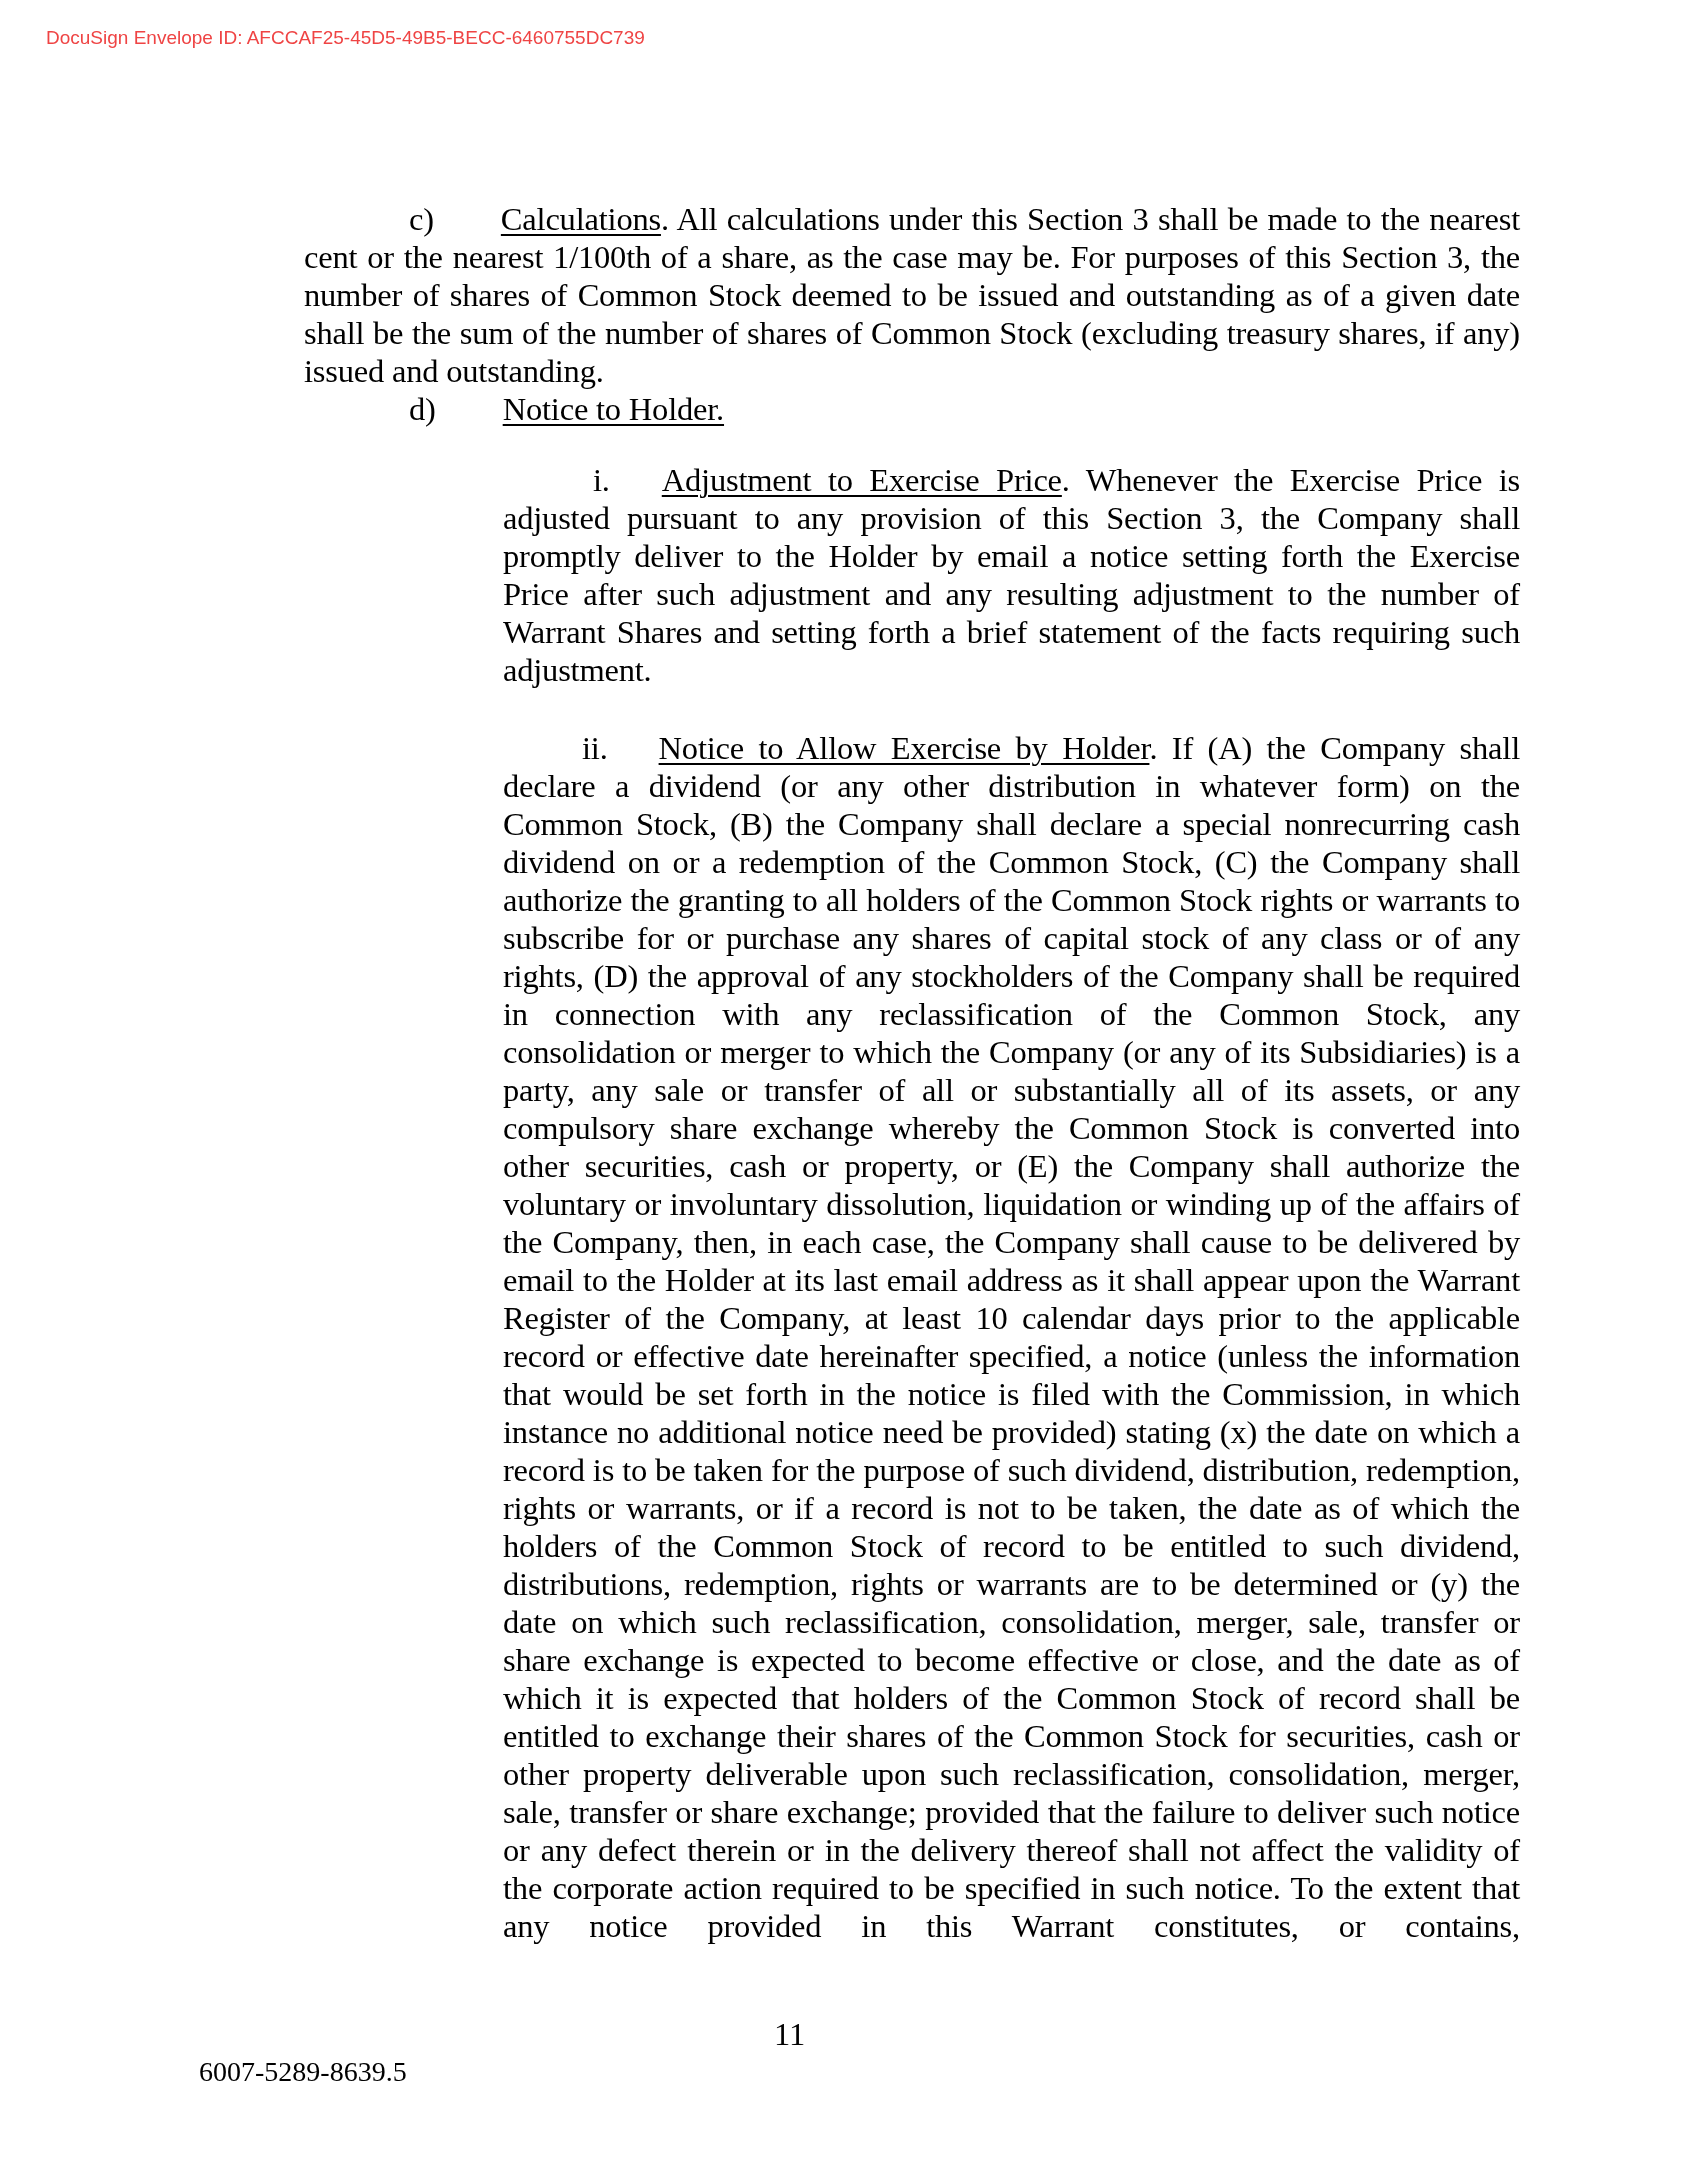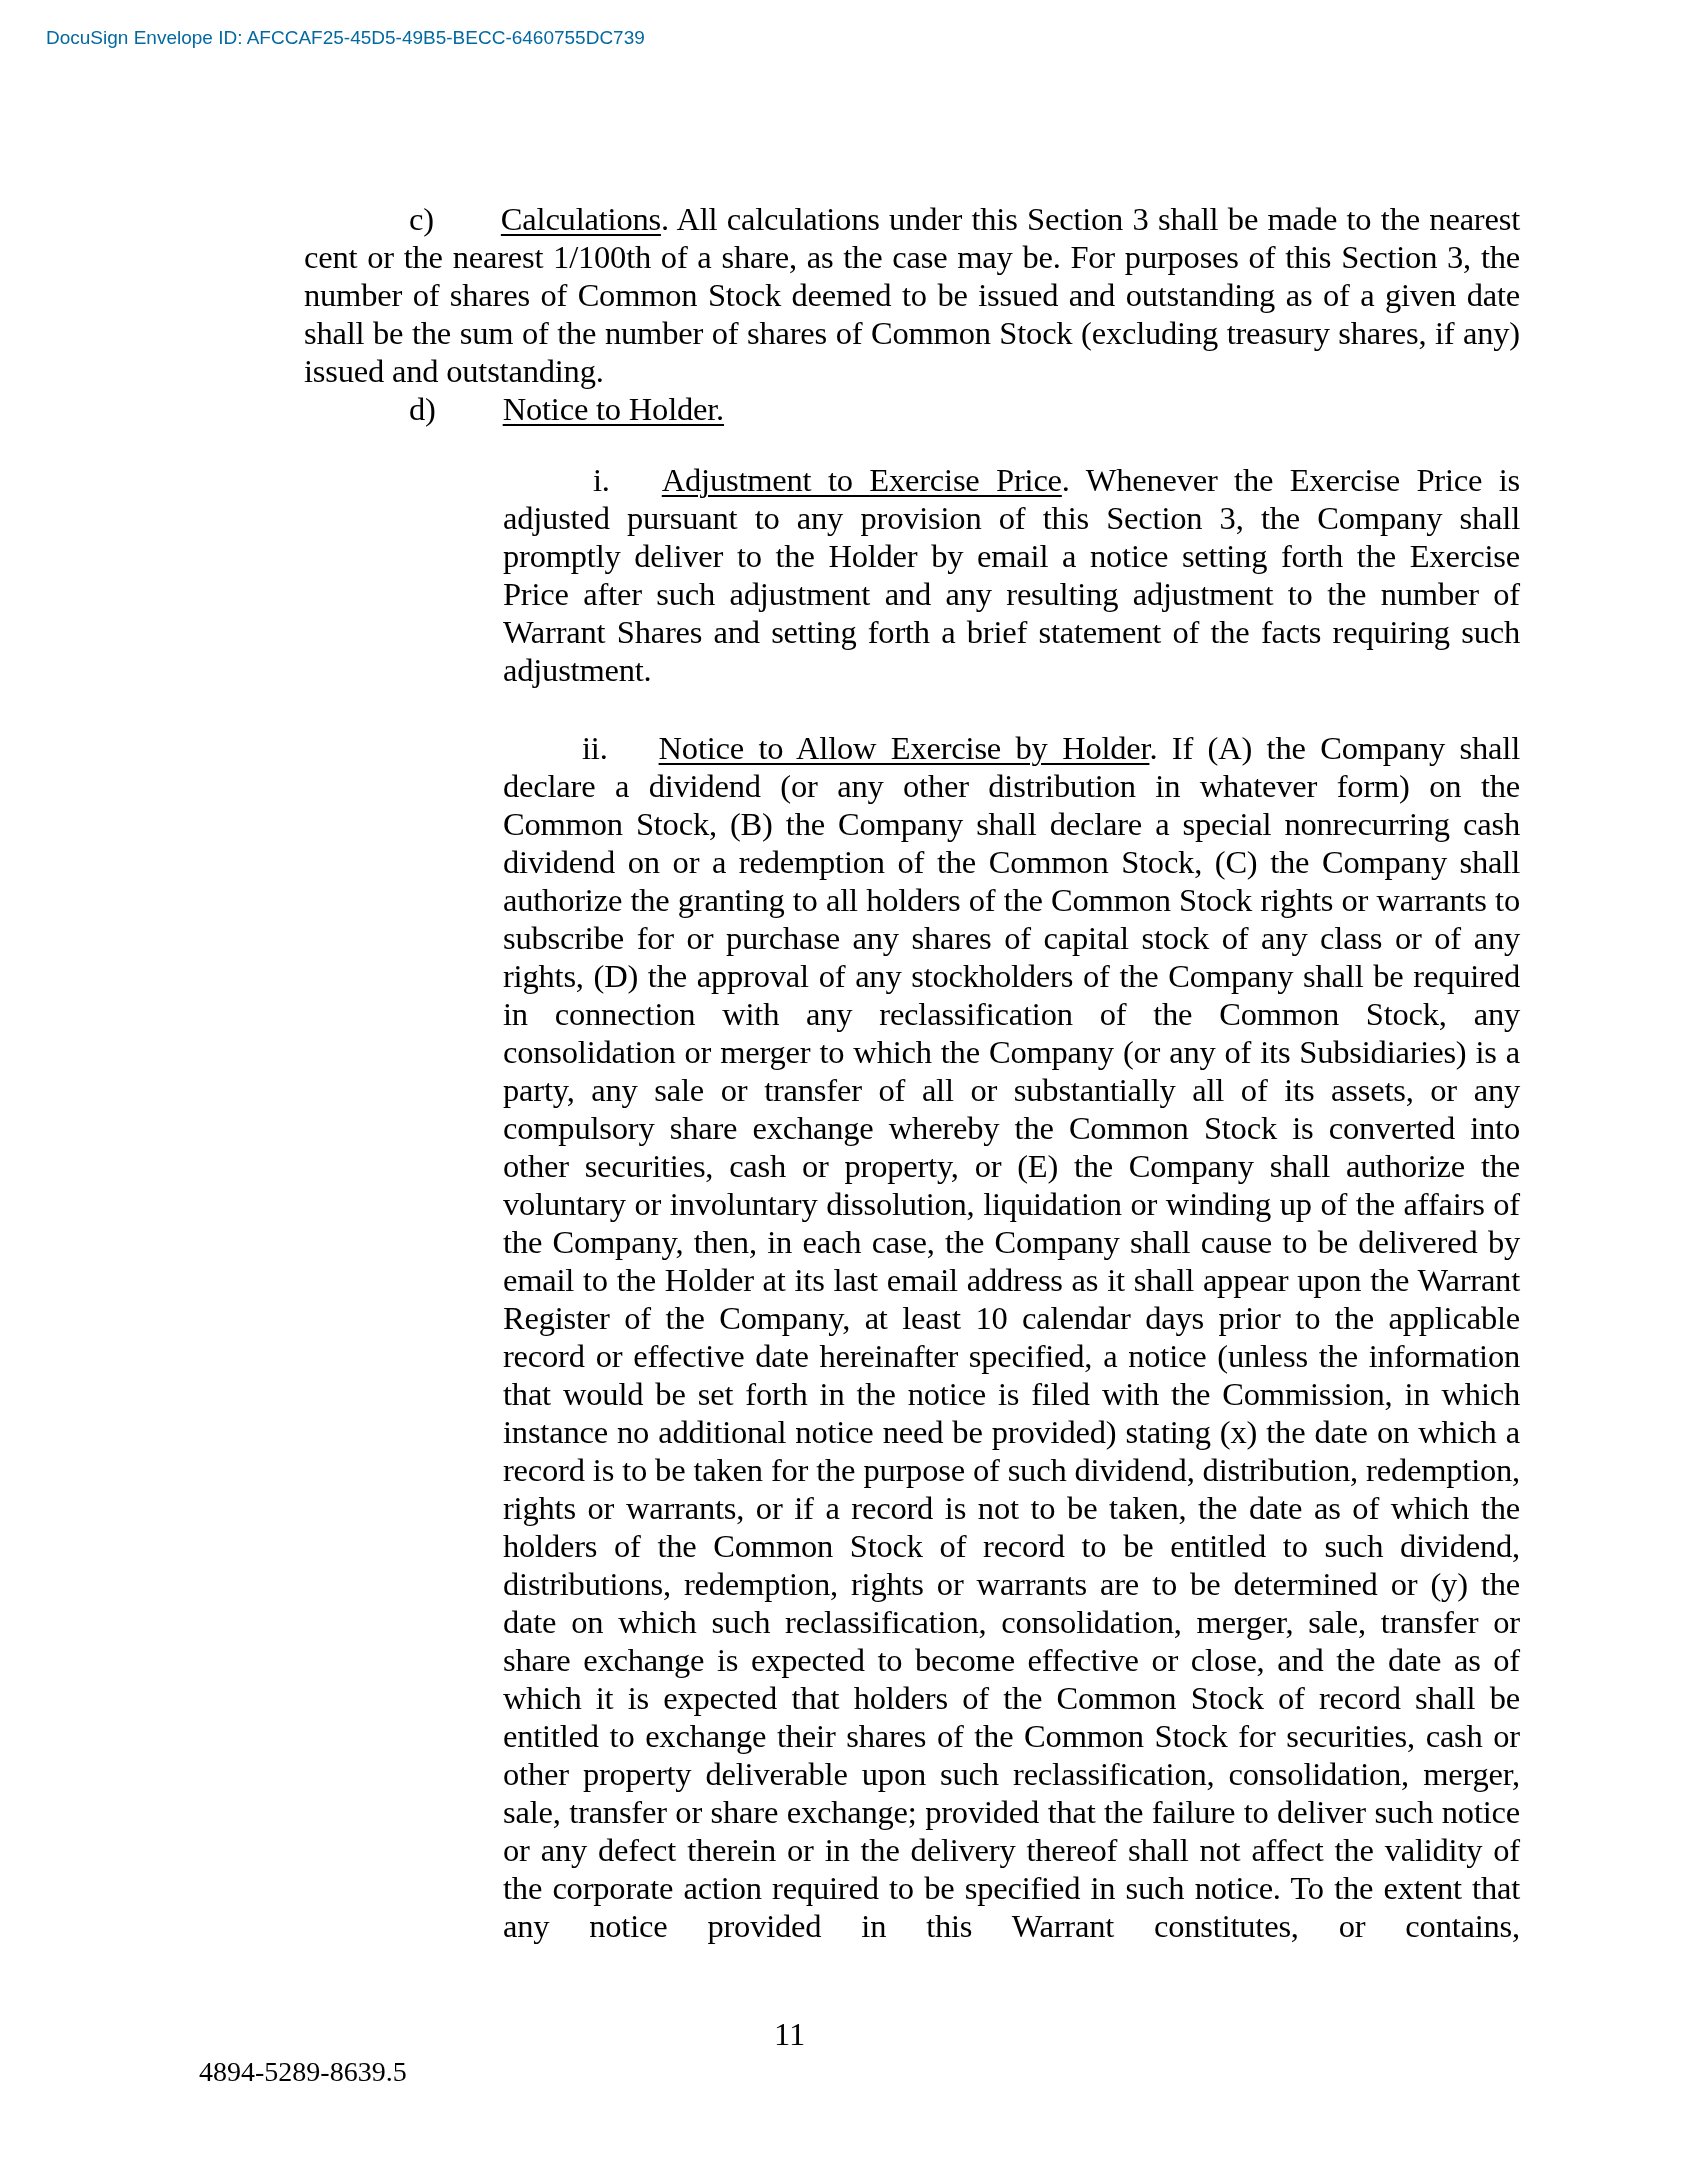--- a/index.html
+++ b/index.html
@@ -16,21 +16,21 @@
     overflow: hidden;
   }
   .ds-header {
     position: absolute;
     left: 46px;
     top: 26.5px;
     font-family: "Liberation Sans", sans-serif;
     font-size: 19px;
     letter-spacing: 0px;
     white-space: nowrap;
-    color: #0369a1;
+    color: #ef4444;
   }
   .text-column {
     position: absolute;
     left: 304px;
     top: 200px;
     width: 1216px;
     font-family: Liberation Serif, serif;
     font-size: 32.5px;
     line-height: 38px;
     letter-spacing: -0.2px;
@@ -98,16 +98,16 @@
     <p class="para level-1 para-d"><span>d)</span><span class="tab tab-cd"></span><span class="heading-underline">Notice to Holder.</span><span></span></p>
 
     <p class="para level-2 para-i"><span>i.</span><span class="tab tab-i"></span><span class="heading-underline">Adjustment to Exercise Price</span><span>. Whenever the Exercise Price is adjusted pursuant to any provision of this Section 3, the Company shall promptly deliver to the Holder by email a notice setting forth the Exercise Price after such adjustment and any resulting adjustment to the number of Warrant Shares and setting forth a brief statement of the facts requiring such adjustment.</span></p>
 
     <p class="para level-2 para-ii justify-last"><span>ii.</span><span class="tab tab-ii"></span><span class="heading-underline">Notice to Allow Exercise by Holder</span><span>. If (A) the Company shall declare a dividend (or any other distribution in whatever form) on the Common Stock, (B) the Company shall declare a special nonrecurring cash dividend on or a redemption of the Common Stock, (C) the Company shall authorize the granting to all holders of the Common Stock rights or warrants to subscribe for or purchase any shares of capital stock of any class or of any rights, (D) the approval of any stockholders of the Company shall be required in connection with any reclassification of the Common Stock, any consolidation or merger to which the Company (or any of its Subsidiaries) is a party, any sale or transfer of all or substantially all of its assets, or any compulsory share exchange whereby the Common Stock is converted into other securities, cash or property, or (E) the Company shall authorize the voluntary or involuntary dissolution, liquidation or winding up of the affairs of the Company, then, in each case, the Company shall cause to be delivered by email to the Holder at its last email address as it shall appear upon the Warrant Register of the Company, at least 10 calendar days prior to the applicable record or effective date hereinafter specified, a notice (unless the information that would be set forth in the notice is filed with the Commission, in which instance no additional notice need be provided) stating (x) the date on which a record is to be taken for the purpose of such dividend, distribution, redemption, rights or warrants, or if a record is not to be taken, the date as of which the holders of the Common Stock of record to be entitled to such dividend, distributions, redemption, rights or warrants are to be determined or (y) the date on which such reclassification, consolidation, merger, sale, transfer or share exchange is expected to become effective or close, and the date as of which it is expected that holders of the Common Stock of record shall be entitled to exchange their shares of the Common Stock for securities, cash or other property deliverable upon such reclassification, consolidation, merger, sale, transfer or share exchange; provided that the failure to deliver such notice or any defect therein or in the delivery thereof shall not affect the validity of the corporate action required to be specified in such notice. To the extent that any notice provided in this Warrant constitutes, or contains,</span></p>
 
   </div>
 
   <div class="page-number">11</div>
 
-  <div class="doc-id">4894-5289-8639.5</div>
+  <div class="doc-id">6007-5289-8639.5</div>
 
 </div>
 
 
 </body></html>

